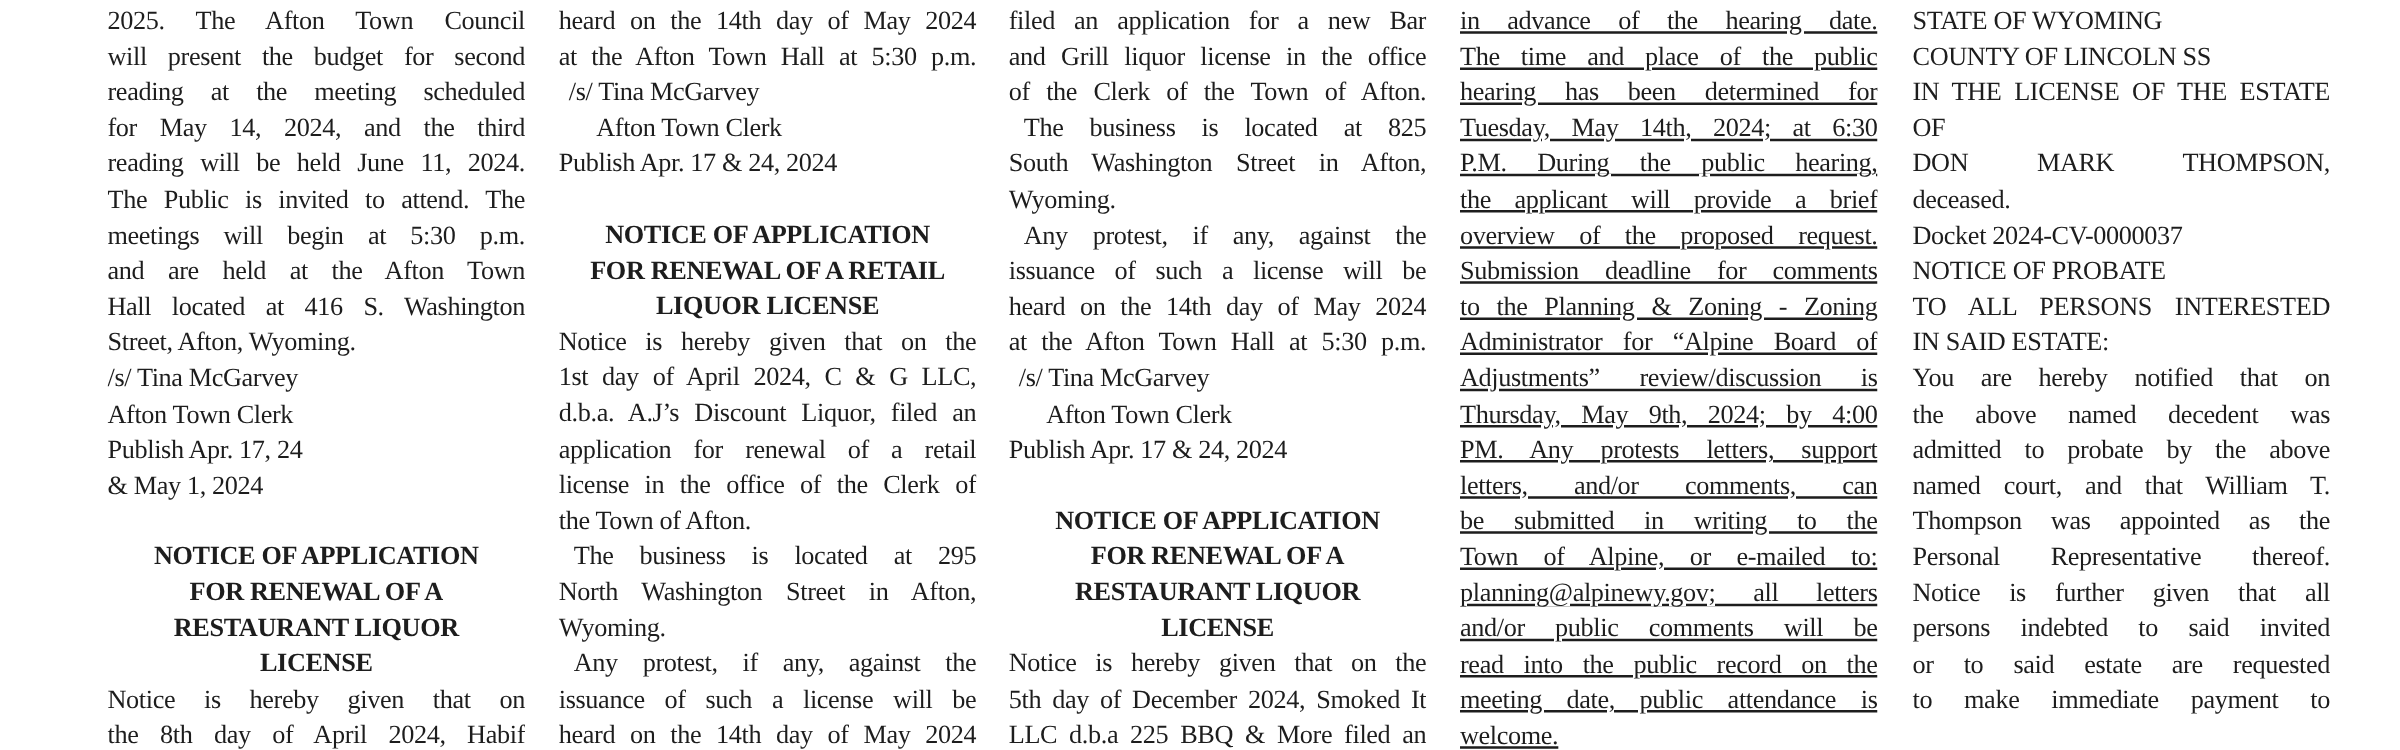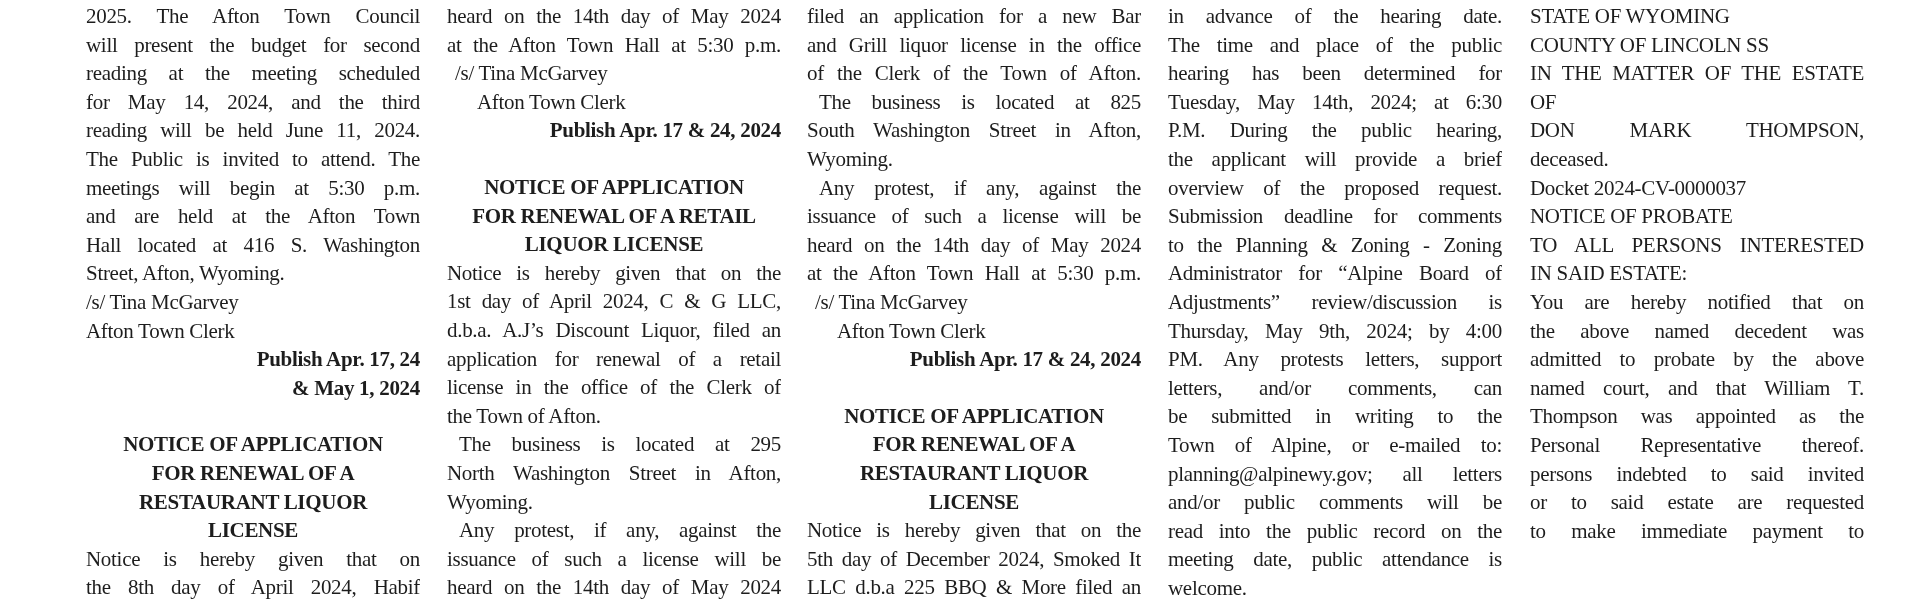--- a/index.html
+++ b/index.html
@@ -19,38 +19,38 @@
   .col {
     position: absolute;
     top: 2px;
     width: 334px;
     height: 598px;
     overflow: hidden;
   }
   .col0 { left: 86px; }
   .col1 { left: 447px; }
   .col2 { left: 807px; }
-  .col3 { left: 1168px; }
+  .col3 { left: 1168px; text-decoration: underline; }
   .col4 { left: 1530px; }
 
   .line {
     height: 28.6px;
     line-height: 28.6px;
     font-size: 21px;
     letter-spacing: -0.3px;
     overflow: hidden;
     white-space: normal;
   }
   
   .j    { text-align: justify; text-align-last: justify; }
   .left { text-align: left; }
   .ind  { text-indent: 12px; }
   .p1   { padding-left: 8px; }
   .p2   { padding-left: 30px; }
-  .pub  { font-weight: bold; text-align: right; }
+  .pub  { font-weight: normal; text-align: left; }
   .head { font-weight: bold; text-align: center; }
   .gap  { margin-top: 28px; }
 </style>
 </head>
 <body>
 
 <div class="page" style="background: rgb(255, 255, 255); color: rgb(29, 29, 29);">
   <div class="col col0">
       <div class="line j">2025. The Afton Town Council</div>
       <div class="line j">will present the budget for second</div>
@@ -136,31 +136,32 @@
       <div class="line j">Town of Alpine, or e-mailed to:</div>
       <div class="line j">planning@alpinewy.gov; all letters</div>
       <div class="line j">and/or public comments will be</div>
       <div class="line j">read into the public record on the</div>
       <div class="line j">meeting date, public attendance is</div>
       <div class="line left">welcome.</div>
     </div>
   <div class="col col4">
       <div class="line left">STATE OF WYOMING</div>
       <div class="line left">COUNTY OF LINCOLN SS</div>
-      <div class="line j">IN THE MATTER OF THE ESTATE</div>
+      <div class="line j">IN THE LICENSE OF THE ESTATE</div>
       <div class="line left">OF</div>
       <div class="line j">DON MARK THOMPSON,</div>
       <div class="line left">deceased.</div>
       <div class="line left">Docket 2024-CV-0000037</div>
       <div class="line left">NOTICE OF PROBATE</div>
       <div class="line j">TO ALL PERSONS INTERESTED</div>
       <div class="line left">IN SAID ESTATE:</div>
       <div class="line j">You are hereby notified that on</div>
       <div class="line j">the above named decedent was</div>
       <div class="line j">admitted to probate by the above</div>
       <div class="line j">named court, and that William T.</div>
       <div class="line j">Thompson was appointed as the</div>
       <div class="line j">Personal Representative thereof.</div>
+      <div class="line j">Notice is further given that all</div>
       <div class="line j">persons indebted to said invited</div>
       <div class="line j">or to said estate are requested</div>
       <div class="line j">to make immediate payment to</div>
     </div>
 </div>
 
 </body></html>

